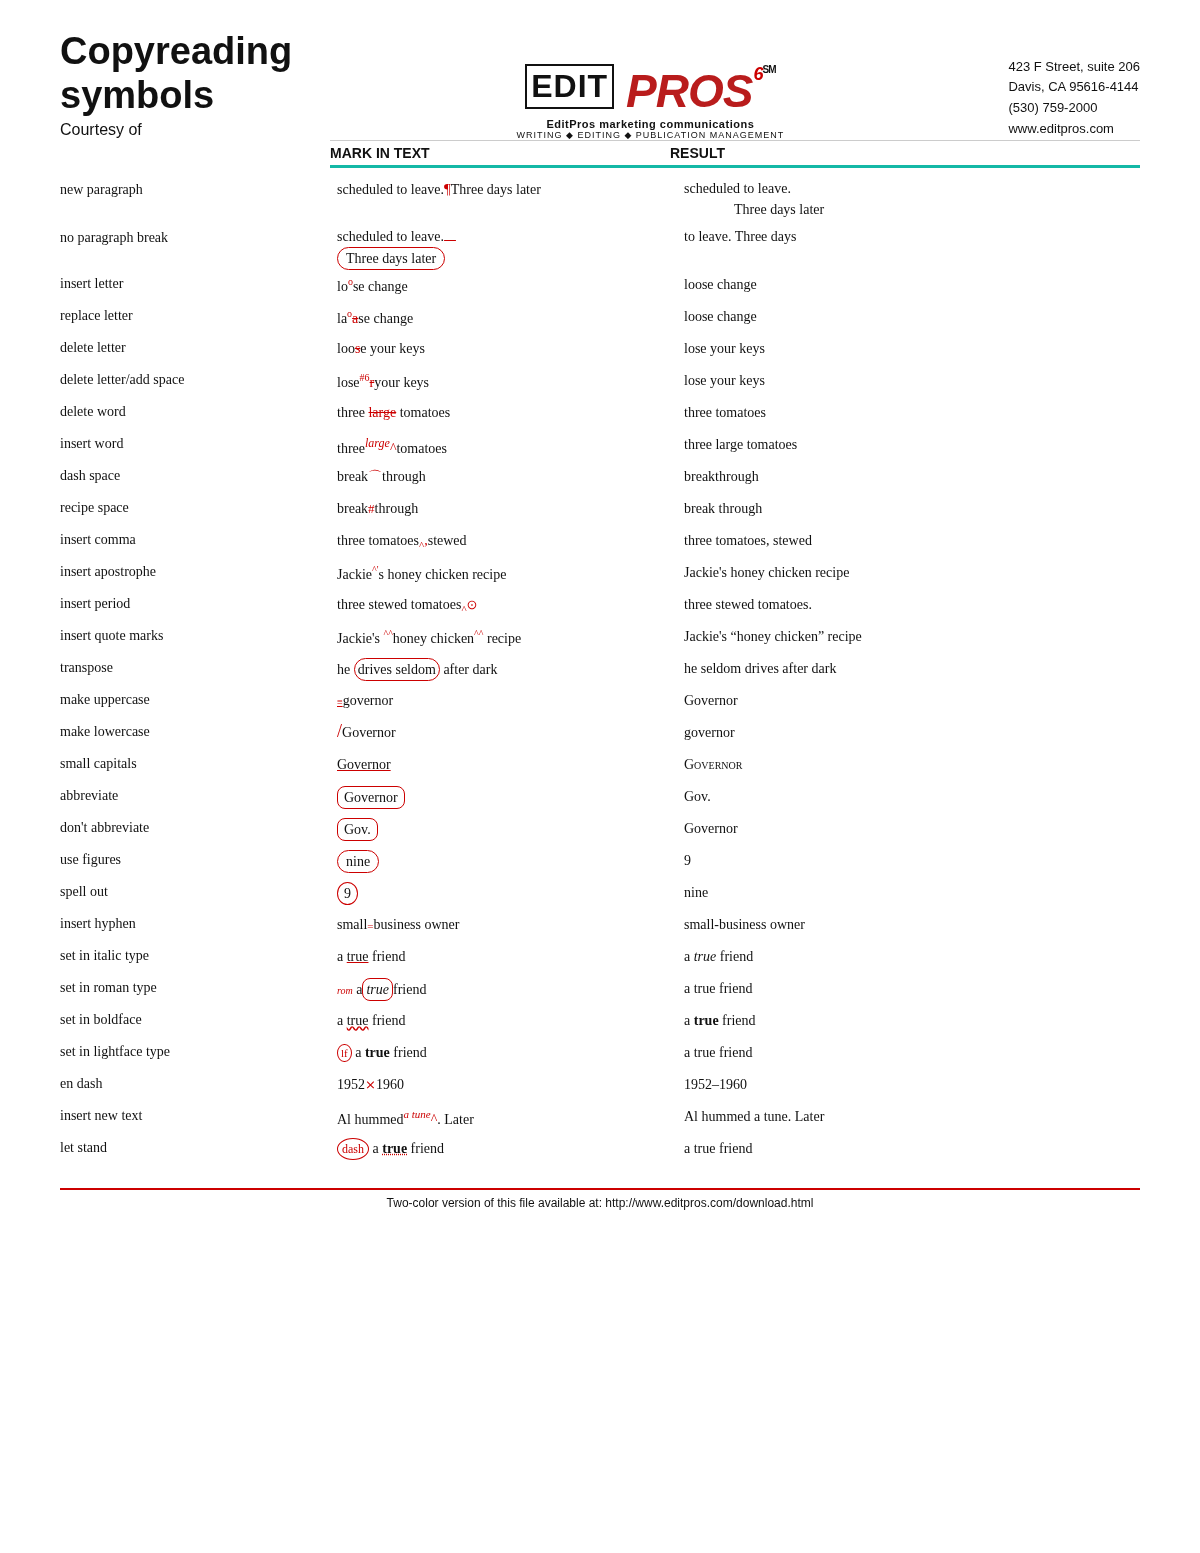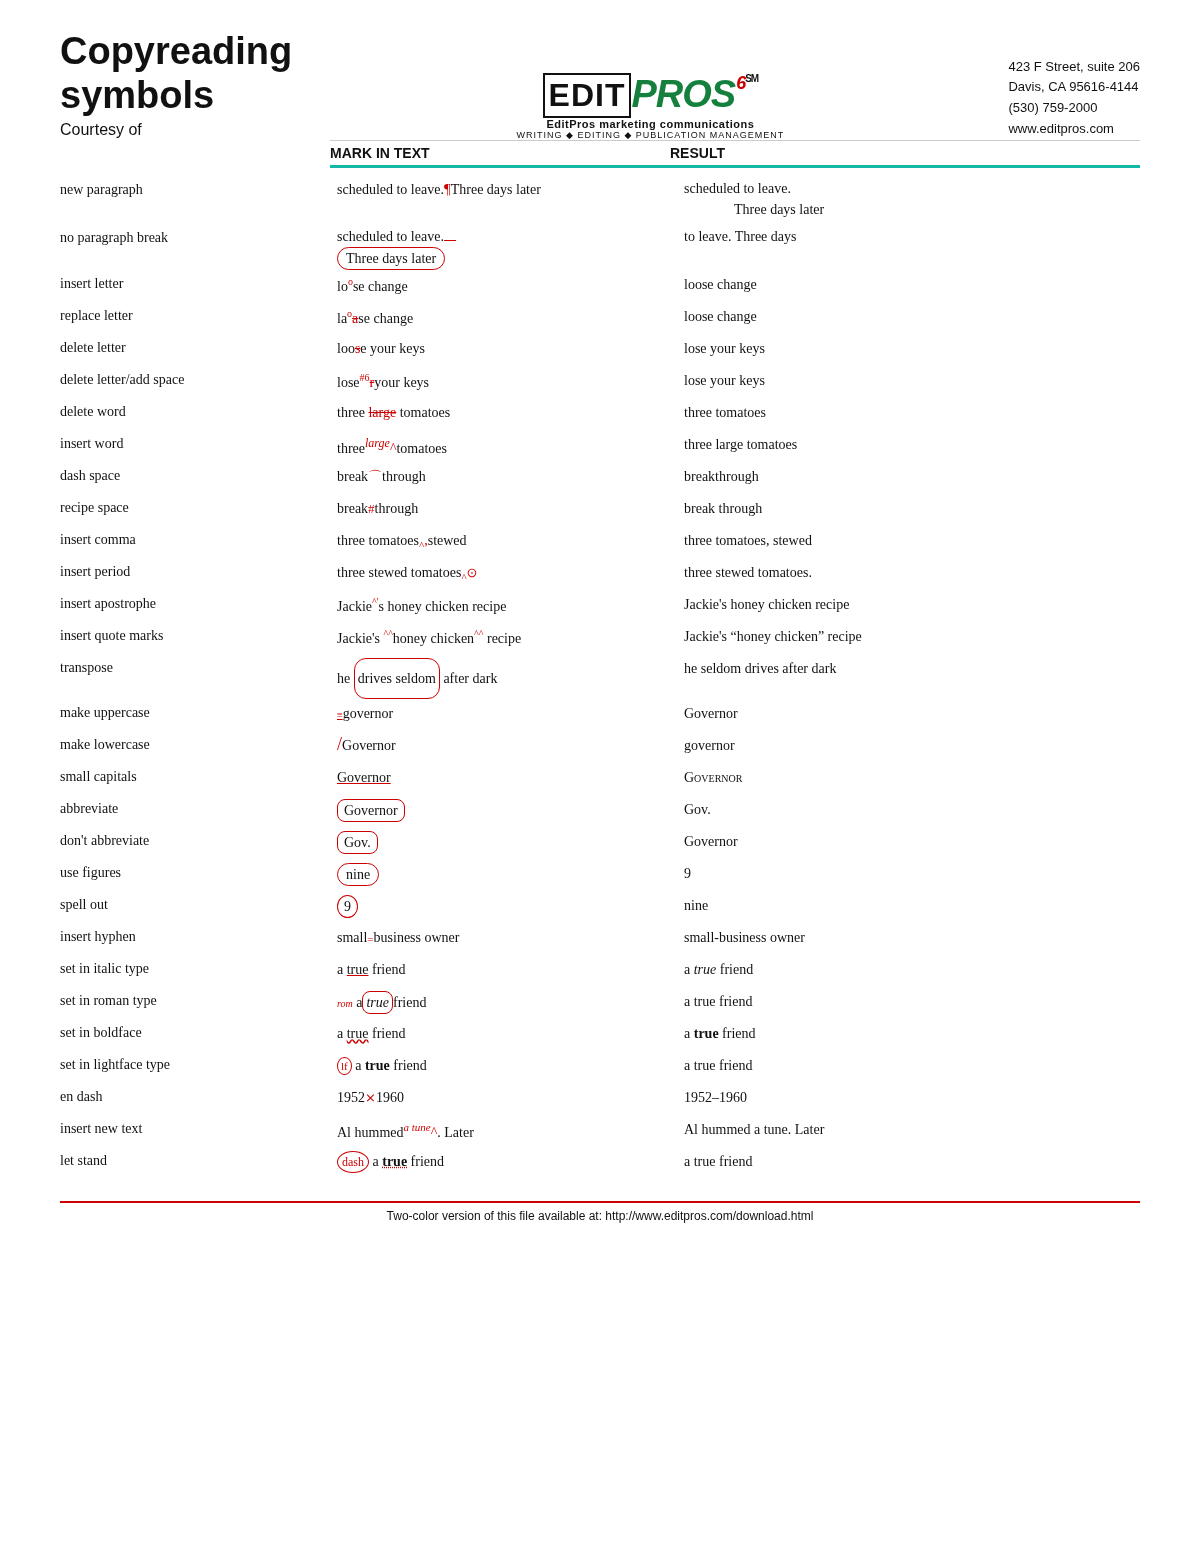--- a/index.html
+++ b/index.html
@@ -57,23 +57,24 @@
     }
     .logo-edit {
       border: 2.5px solid #111;
       padding: 2px 4px;
       font-weight: 900;
       font-size: 32px;
       letter-spacing: 1px;
     }
     .logo-pros {
       font-style: italic;
-      font-size: 38px;
+      font-size: 46px;
       font-weight: 900;
-      color: #15803d;
+      color: #b91c1c;
+      padding-left: 12px;
     }
     .logo-e6 {
       font-size: 18px;
       color: #c00;
       font-style: italic;
       font-weight: 900;
       vertical-align: super;
       margin-left: 1px;
     }
     .logo-sm {
@@ -351,47 +352,47 @@
 
     <div class="row">
       <div class="row-label">insert comma</div>
       <div class="row-mark">
         three tomatoes<span class="red" style="font-size:11px;vertical-align:sub;">^</span><span class="red">,</span>stewed
       </div>
       <div class="row-result">three tomatoes, stewed</div>
     </div>
 
     <div class="row">
+      <div class="row-label">insert apostrophe</div>
+      <div class="row-mark">
+        Jackie<span class="red" style="font-size:10px;vertical-align:super;">^</span><span class="red" style="font-size:10px;vertical-align:super;">'</span>s honey chicken recipe
+      </div>
+      <div class="row-result">Jackie's honey chicken recipe</div>
+    </div>
+
+    <div class="row">
       <div class="row-label">insert period</div>
       <div class="row-mark">
         three stewed tomatoes<span class="red" style="font-size:11px;vertical-align:sub;">^</span><span class="red" style="font-size:13px;">⊙</span>
       </div>
       <div class="row-result">three stewed tomatoes.</div>
     </div>
 
     <div class="row">
-      <div class="row-label">insert apostrophe</div>
-      <div class="row-mark">
-        Jackie<span class="red" style="font-size:10px;vertical-align:super;">^</span><span class="red" style="font-size:10px;vertical-align:super;">'</span>s honey chicken recipe
-      </div>
-      <div class="row-result">Jackie's honey chicken recipe</div>
-    </div>
-
-    <div class="row">
       <div class="row-label">insert quote marks</div>
       <div class="row-mark">
         Jackie's <span class="red" style="font-size:10px;vertical-align:super;">^^</span>honey chicken<span class="red" style="font-size:10px;vertical-align:super;">^^</span> recipe
       </div>
       <div class="row-result">Jackie's “honey chicken” recipe</div>
     </div>
 
     <div class="row">
       <div class="row-label">transpose</div>
       <div class="row-mark">
-        he <span class="transpose-oval" style="border:1.5px solid #c00;border-radius:12px;padding:9px 3px;display:inline-block;">drives seldom</span> after dark
+        he <span class="transpose-oval" style="border:1.5px solid #c00;border-radius:12px;padding:0 3px;display:inline-block;">drives seldom</span> after dark
       </div>
       <div class="row-result">he seldom drives after dark</div>
     </div>
 
     <div class="row">
       <div class="row-label">make uppercase</div>
       <div class="row-mark">
         <span class="red" style="font-size:10px;text-decoration:underline;display:inline-block;">≡</span>governor
       </div>
       <div class="row-result">Governor</div>

